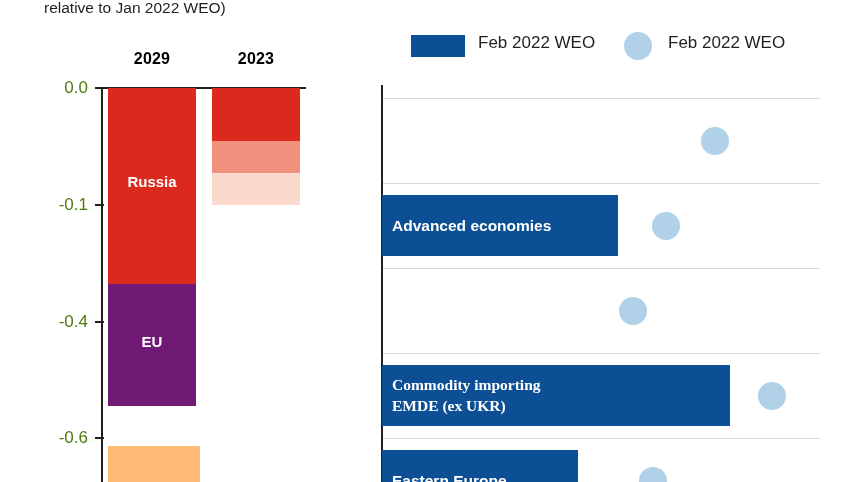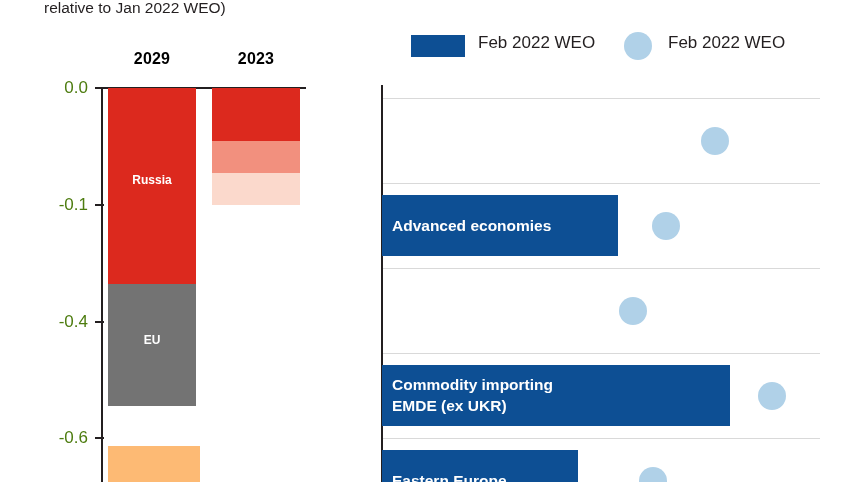--- a/index.html
+++ b/index.html
@@ -34,21 +34,21 @@
   .zeroline{
     background:#231f20;height:2px;
   }
   .yaxis{
     background:#231f20;width:2px;
   }
 
   .seg{position:absolute;}
   .seg-label{
     position:absolute;width:100%;text-align:center;
-    font-size:12px;font-weight:bold;color:#ffffff;
+    font-size:15px;font-weight:bold;color:#ffffff;
     font-family:"Liberation Sans","DejaVu Sans",sans-serif;
   }
   .seg-label.dark{color:#231f20;}
 
   
   .legend-swatch{width:54px;height:22px;}
   .legend-dot{width:28px;height:28px;border-radius:50%;}
   .legend-text{font-size:17px;color:#231f20;white-space:nowrap;}
 
   .grid-line{height:1px;background:#d9d9d9;}
@@ -85,21 +85,21 @@
     <div class="abs ylabel" style="left:32px;top:312px;">-0.4</div>
     <div class="abs tick" style="left:95px;top:321px;"></div>
 
     <div class="abs ylabel" style="left:32px;top:428px;">-0.6</div>
     <div class="abs tick" style="left:95px;top:437px;"></div>
 
     <div class="abs" style="left:108px;top:88px;width:88px;height:394px;">
       <div class="seg" style="left:0;top:0;width:88px;height:196px;background:#dc291e;">
         <div class="seg-label" style="top:85px;">Russia</div>
       </div>
-      <div class="seg" style="left:0;top:196px;width:88px;height:122px;background:#737373;">
+      <div class="seg" style="left:0;top:196px;width:88px;height:122px;background:#701a75;">
         <div class="seg-label" style="top:49px;">EU</div>
       </div>
       <div class="seg" style="left:0;top:318px;width:92px;height:76px;background:#fdba74;margin-top:40px;">
         <div class="seg-label dark" style="top:53px;">RoW</div>
       </div>
     </div>
 
     <div class="abs" style="left:212px;top:88px;width:88px;height:117px;">
       <div class="seg" style="left:0;top:0;width:88px;height:53px;background:#dc291e;"></div>
       <div class="seg" style="left:0;top:53px;width:88px;height:32px;background:#f2907e;"></div>
@@ -129,21 +129,21 @@
     <div class="abs hbar" style="left:2px;top:195px;width:236px;height:61px;background:#0d4f94;">
       <div class="hbar-label" style="top:20px;">
         <span>Advanced economies</span>
       </div>
     </div>
     <div class="abs dot" style="left:272px;top:212px;width:28px;height:28px;background:#b0d1e8;"></div>
 
     <div class="abs dot" style="left:239px;top:297px;width:28px;height:28px;background:#b0d1e8;"></div>
 
     <div class="abs hbar" style="left:2px;top:365px;width:348px;height:61px;background:#0d4f94;">
-      <div class="hbar-label" style="top:9px;">
+      <div class="hbar-label" style="top:9px;font-family:Liberation Serif, serif;">
         <div>Commodity importing</div>
         <div>EMDE (ex UKR)</div>
       </div>
     </div>
     <div class="abs dot" style="left:378px;top:382px;width:28px;height:28px;background:#b0d1e8;"></div>
 
     <div class="abs hbar" style="left:2px;top:450px;width:196px;height:61px;background:#0d4f94;">
       <div class="hbar-label" style="top:20px;">
         <span>Eastern Europe</span>
       </div>

